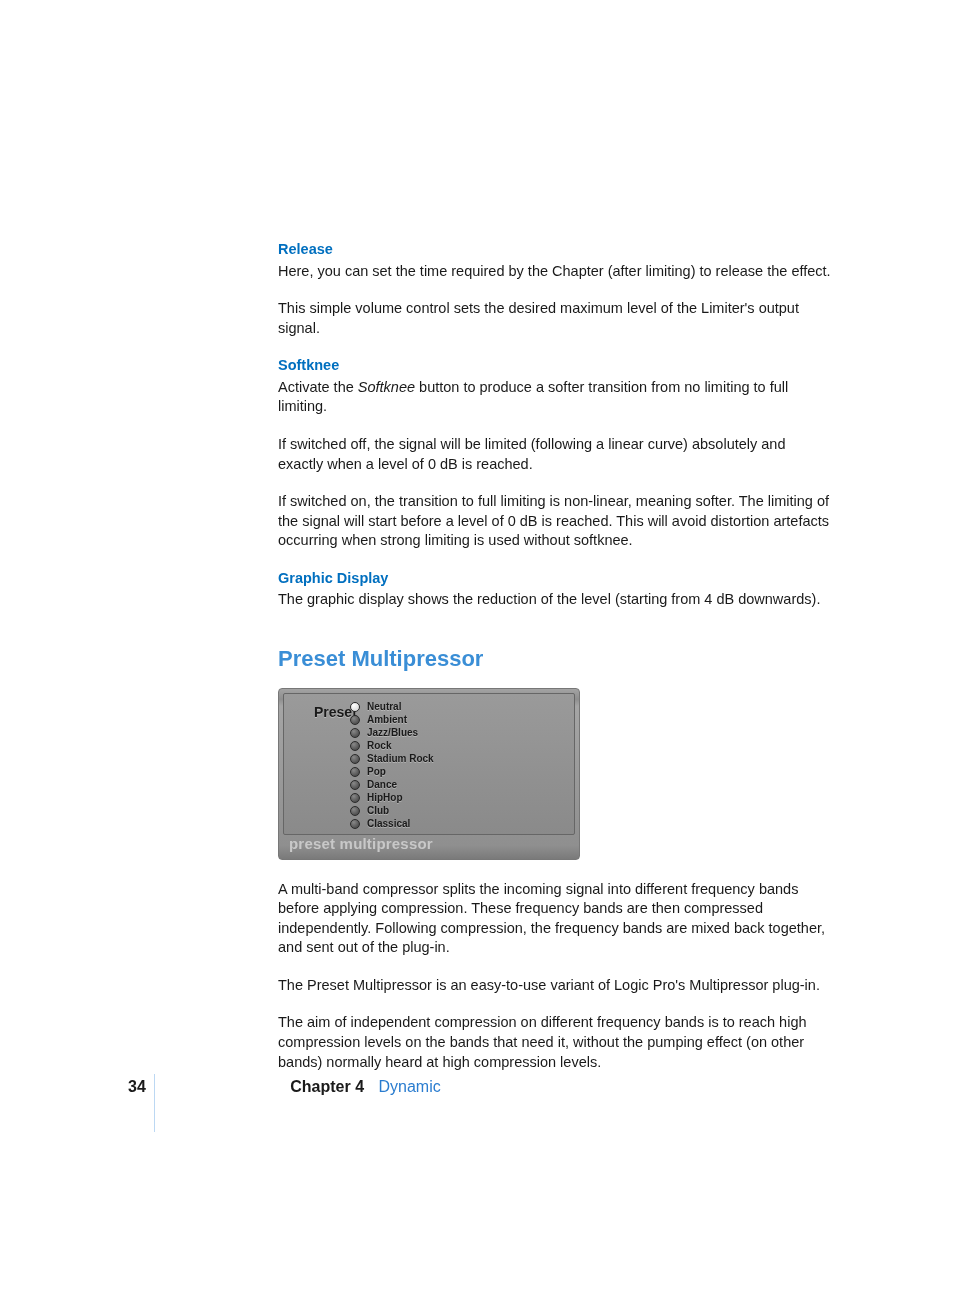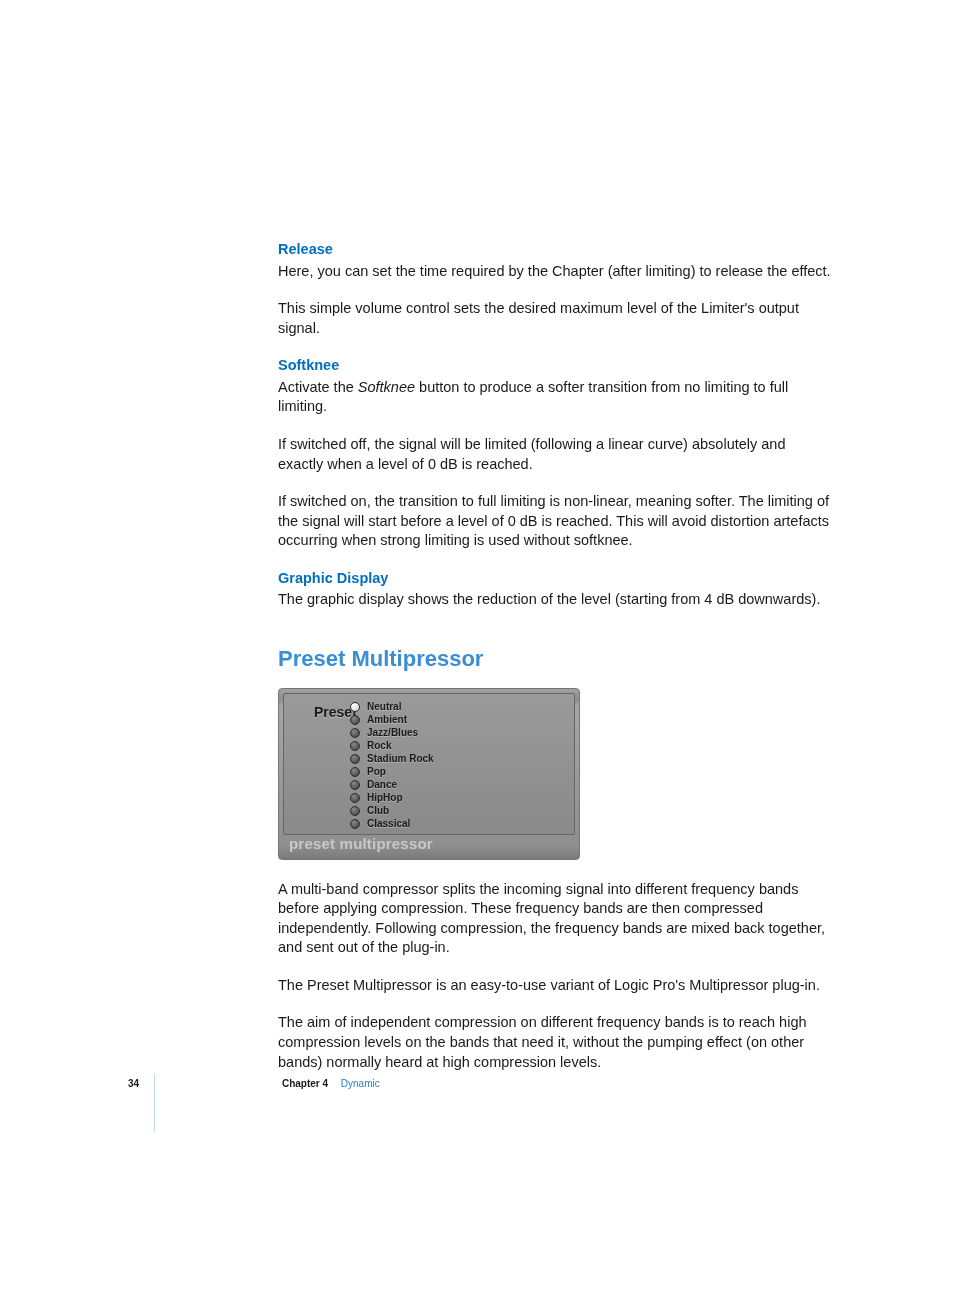--- a/index.html
+++ b/index.html
@@ -53,21 +53,21 @@
     background:radial-gradient(circle at 35% 30%,#888,#3b3b3b);
     border:1px solid #2b2b2b;margin-right:7px;flex:0 0 auto;
   }
   .preset .dot.sel{
     background:radial-gradient(circle at 35% 30%,#fff,#cfcfcf);
   }
   .preset .cap{position:absolute;left:10px;bottom:4px;color:#c8c8c8;font-size:15px;font-weight:bold;letter-spacing:.2px;}
   .pname{font-size:10px;font-weight:bold;color:#1a1a1a;text-shadow:0 1px 0 rgba(255,255,255,.3);}
   
   .footer{
-    position:absolute;left:128px;top:1078px;font-size:10px;
+    position:absolute;left:128px;top:1078px;font-size:16px;
   }
   .bar{
     position:absolute;left:154px;top:1074px;height:58px;width:1px;background:#bcd8f3;
   }
   .pn{font-weight:bold;}
   .ch{font-weight:bold;margin-left:140px;}
   .cht{color:#2a7ccf;margin-left:10px;}
   .i{font-style:italic;}
 </style>
 </head>

